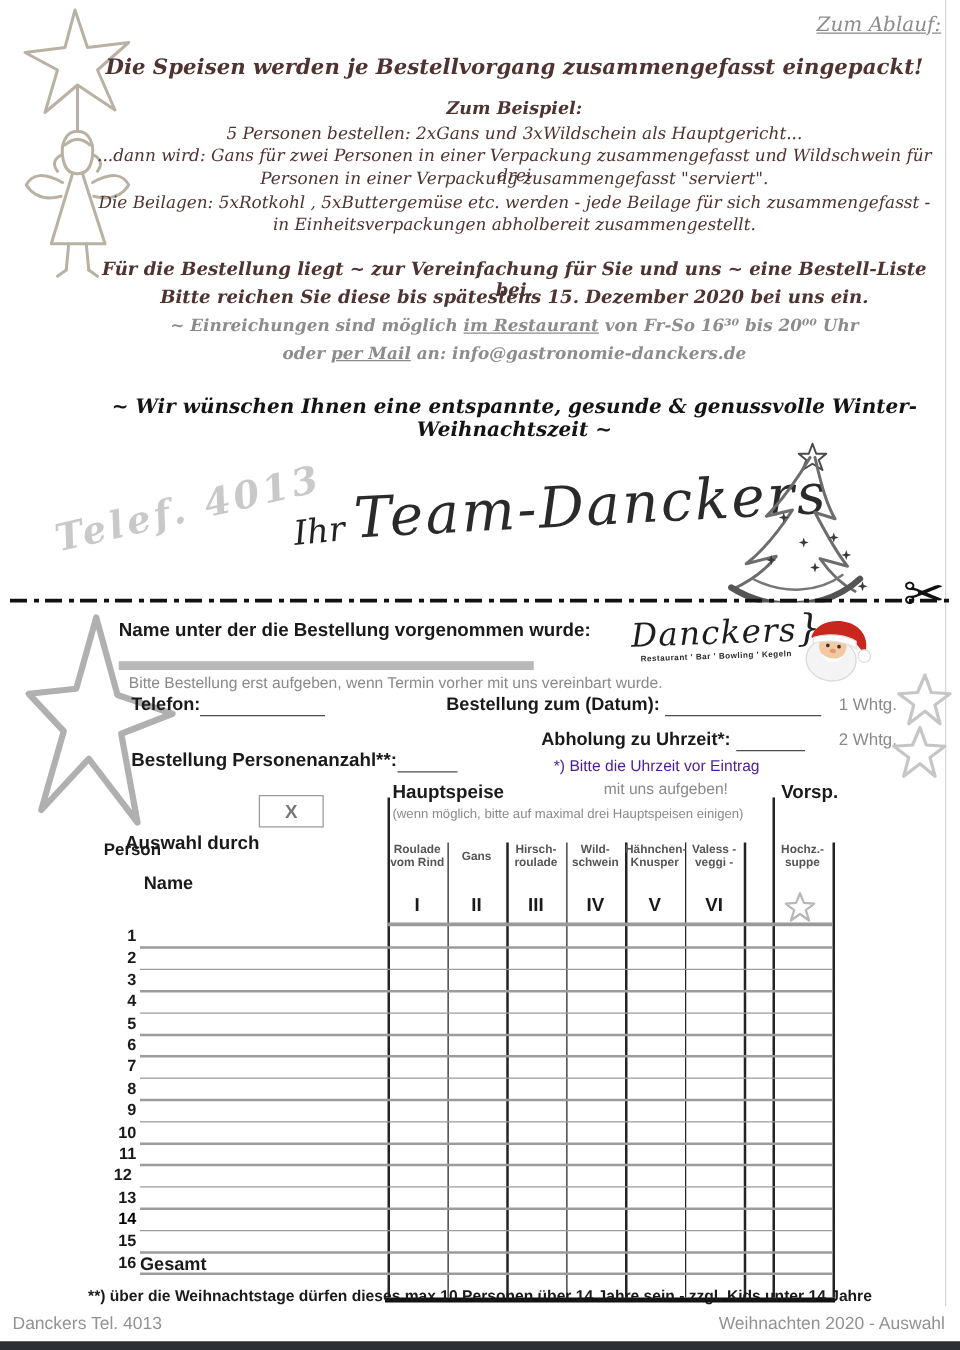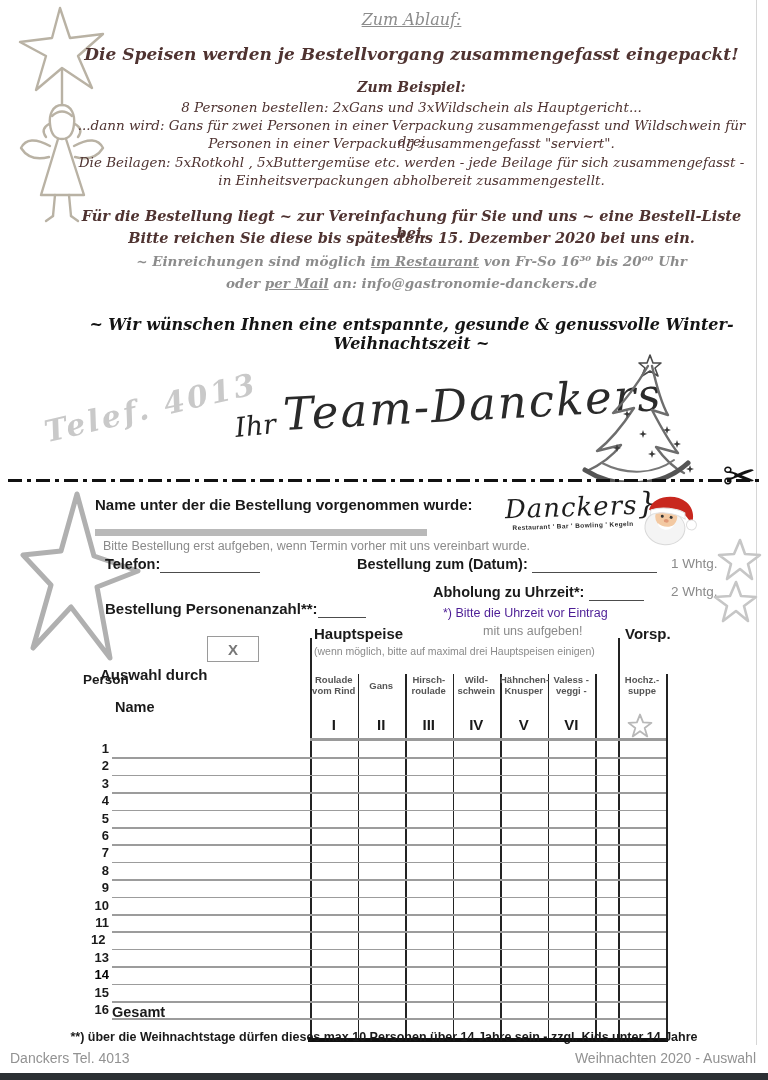--- a/index.html
+++ b/index.html
@@ -32,26 +32,26 @@
       <path d="M41,120 q-9,5 -3,13"></path>
       <path d="M67,120 q9,5 3,13"></path>
       <path d="M42,142 Q20,130 13,144 Q22,158 41,153"></path>
       <path d="M66,142 Q88,130 95,144 Q86,158 67,153"></path>
       <path d="M50,135 L33,191 L76,191 L58,135"></path>
       <path d="M47,191 L45,212 M61,191 L63,212"></path>
       <path d="M45,212 l-7,5 M63,212 l7,5"></path>
     </svg>
   </div>
 
-  <div class="abs script gray u" style="left:70px;right:15px;top:10px;text-align:center;font-size:16px;">Zum Ablauf:</div>
+  <div class="abs script gray u" style="left:70px;right:15px;top:10px;text-align:right;font-size:16px;">Zum Ablauf:</div>
 
 
   <div class="abs center script maroon bold" style="top:44px;font-size:17px;">Die Speisen werden je Bestellvorgang zusammengefasst eingepackt!</div>
   <div class="abs center script maroon bold" style="top:79px;font-size:14px;">Zum Beispiel:</div>
-  <div class="abs center script maroon" style="top:99px;font-size:13.5px;">8 Personen bestellen: 2xGans und 3xWildschein als Hauptgericht...</div>
+  <div class="abs center script maroon" style="top:99px;font-size:13.5px;">5 Personen bestellen: 2xGans und 3xWildschein als Hauptgericht...</div>
   <div class="abs center script maroon" style="top:117px;font-size:13.5px;">...dann wird: Gans für zwei Personen in einer Verpackung zusammengefasst und Wildschwein für drei</div>
   <div class="abs center script maroon" style="top:135px;font-size:13.5px;">Personen in einer Verpackung zusammengefasst "serviert".</div>
   <div class="abs center script maroon" style="top:154px;font-size:13.5px;">Die Beilagen: 5xRotkohl , 5xButtergemüse etc. werden - jede Beilage für sich zusammengefasst -</div>
   <div class="abs center script maroon" style="top:172px;font-size:13.5px;">in Einheitsverpackungen abholbereit zusammengestellt.</div>
 
   <div class="abs center script maroon bold" style="top:207px;font-size:14.5px;">Für die Bestellung liegt ~ zur Vereinfachung für Sie und uns ~ eine Bestell-Liste bei.</div>
   <div class="abs center script maroon bold" style="top:229px;font-size:14.5px;">Bitte reichen Sie diese bis spätestens 15. Dezember 2020 bei uns ein.</div>
 
   <div class="abs center script gray bold" style="top:253px;font-size:13.5px;">
     <span>~ Einreichungen sind möglich </span><span class="u">im Restaurant</span><span> von Fr-So 16³⁰ bis 20⁰⁰ Uhr</span>

